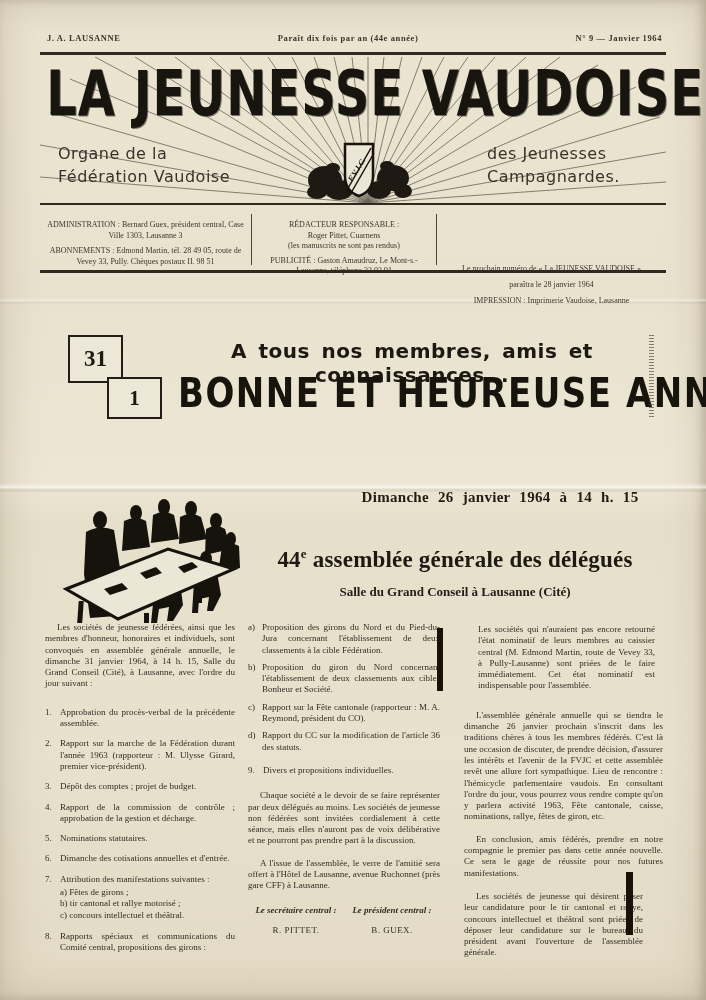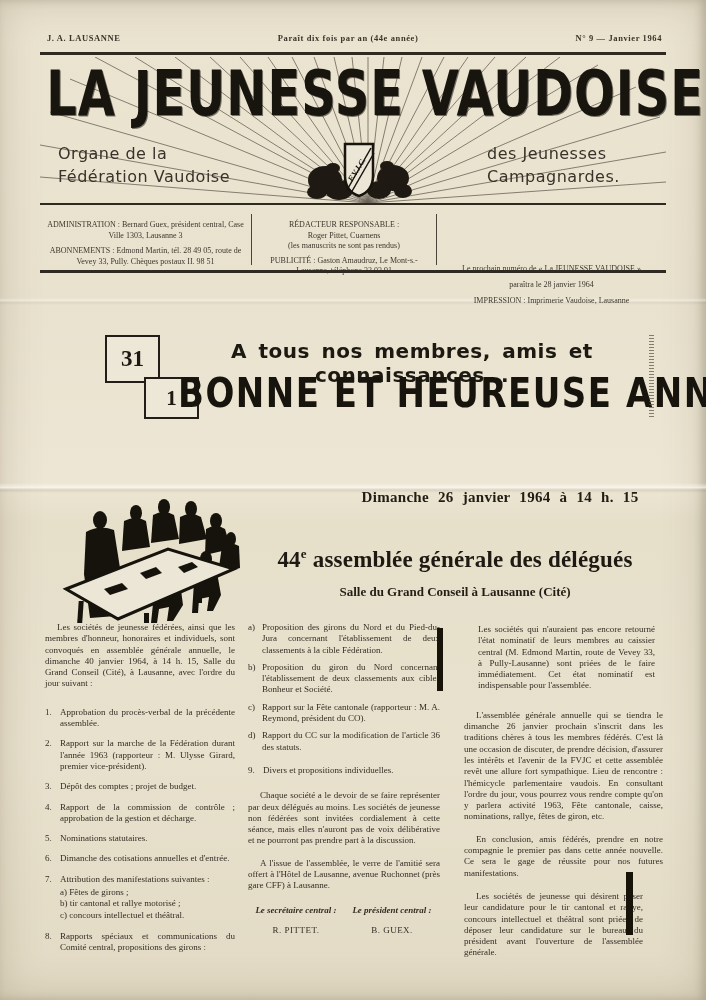--- a/index.html
+++ b/index.html
@@ -48,21 +48,21 @@
   .infobar .col { padding: 6px 6px 0 6px; }
   .infobar .c1 { width: 211px; }
   .infobar .c2 { width: 186px; border-left: 1px solid #4a443a; border-right: 1px solid #4a443a; }
   .infobar .c3 { flex: 1; margin-top: 44px; }
   .infobar p { margin-bottom: 5px; }
 
   
   .banner { position: absolute; top: 333px; left: 60px; width: 600px; height: 88px; }
   .cal-box { position: absolute; border: 2px solid #221d16; background: #ede7d7;
     display: flex; align-items: center; justify-content: center;
-    font-weight: bold; font-family: "Liberation Serif", serif; color: #1d1912; margin-left: 37px; }
+    font-weight: bold; font-family: "Liberation Serif", serif; color: #1d1912; }
   .cal-31 { left: 8px; top: 2px; width: 55px; height: 48px; font-size: 23px; }
   .cal-1  { left: 47px; top: 44px; width: 55px; height: 42px; font-size: 21px; }
   .banner-line1 { position: absolute; left: 118px; right: 14px; top: 6px; text-align: center;
     font-family: "DejaVu Sans", sans-serif; font-weight: bold; font-size: 20px; letter-spacing: .5px;
     word-spacing: 4px; color: #1c1812; }
   .banner-line2 { position: absolute; left: 118px; right: 2px; top: 35px; text-align: center;
     font-family: "DejaVu Sans", sans-serif; font-weight: bold; font-size: 34px; letter-spacing: 1.5px;
     color: #17130d; transform: scaleY(1.22); transform-origin: top center; white-space: nowrap; }
   .banner-ornament { position: absolute; right: 6px; top: 2px; width: 5px; height: 84px;
     background: repeating-linear-gradient(180deg, #55503f 0 1px, transparent 1px 3px); opacity: .7; }
@@ -244,21 +244,21 @@
       <rect x="150" y="86" width="4" height="20"></rect>
     </g>
   </svg>
 
   <div class="headline"><span>44</span><sup>e</sup><span> assemblée générale des délégués</span></div>
   <div class="subhead">Salle du Grand Conseil à Lausanne (Cité)</div>
 
   <div class="columns">
 
     <div class="bodycol col-1">
-      <p class="intro">Les sociétés de jeunesse fédérées, ainsi que les membres d'honneur, honoraires et individuels, sont convoqués en assemblée générale annuelle, le dimanche 40 janvier 1964, à 14 h. 15, Salle du Grand Conseil (Cité), à Lausanne, avec l'ordre du jour suivant :</p>
+      <p class="intro">Les sociétés de jeunesse fédérées, ainsi que les membres d'honneur, honoraires et individuels, sont convoqués en assemblée générale annuelle, le dimanche 31 janvier 1964, à 14 h. 15, Salle du Grand Conseil (Cité), à Lausanne, avec l'ordre du jour suivant :</p>
       <div class="agenda-item">
           <span class="num">1.</span>
           <span class="txt">Approbation du procès-verbal de la précédente assemblée.</span>
         </div>
       <div class="agenda-item">
           <span class="num">2.</span>
           <span class="txt">Rapport sur la marche de la Fédération durant l'année 1963 (rapporteur : M. Ulysse Girard, premier vice-président).</span>
         </div>
       <div class="agenda-item">
           <span class="num">3.</span>

